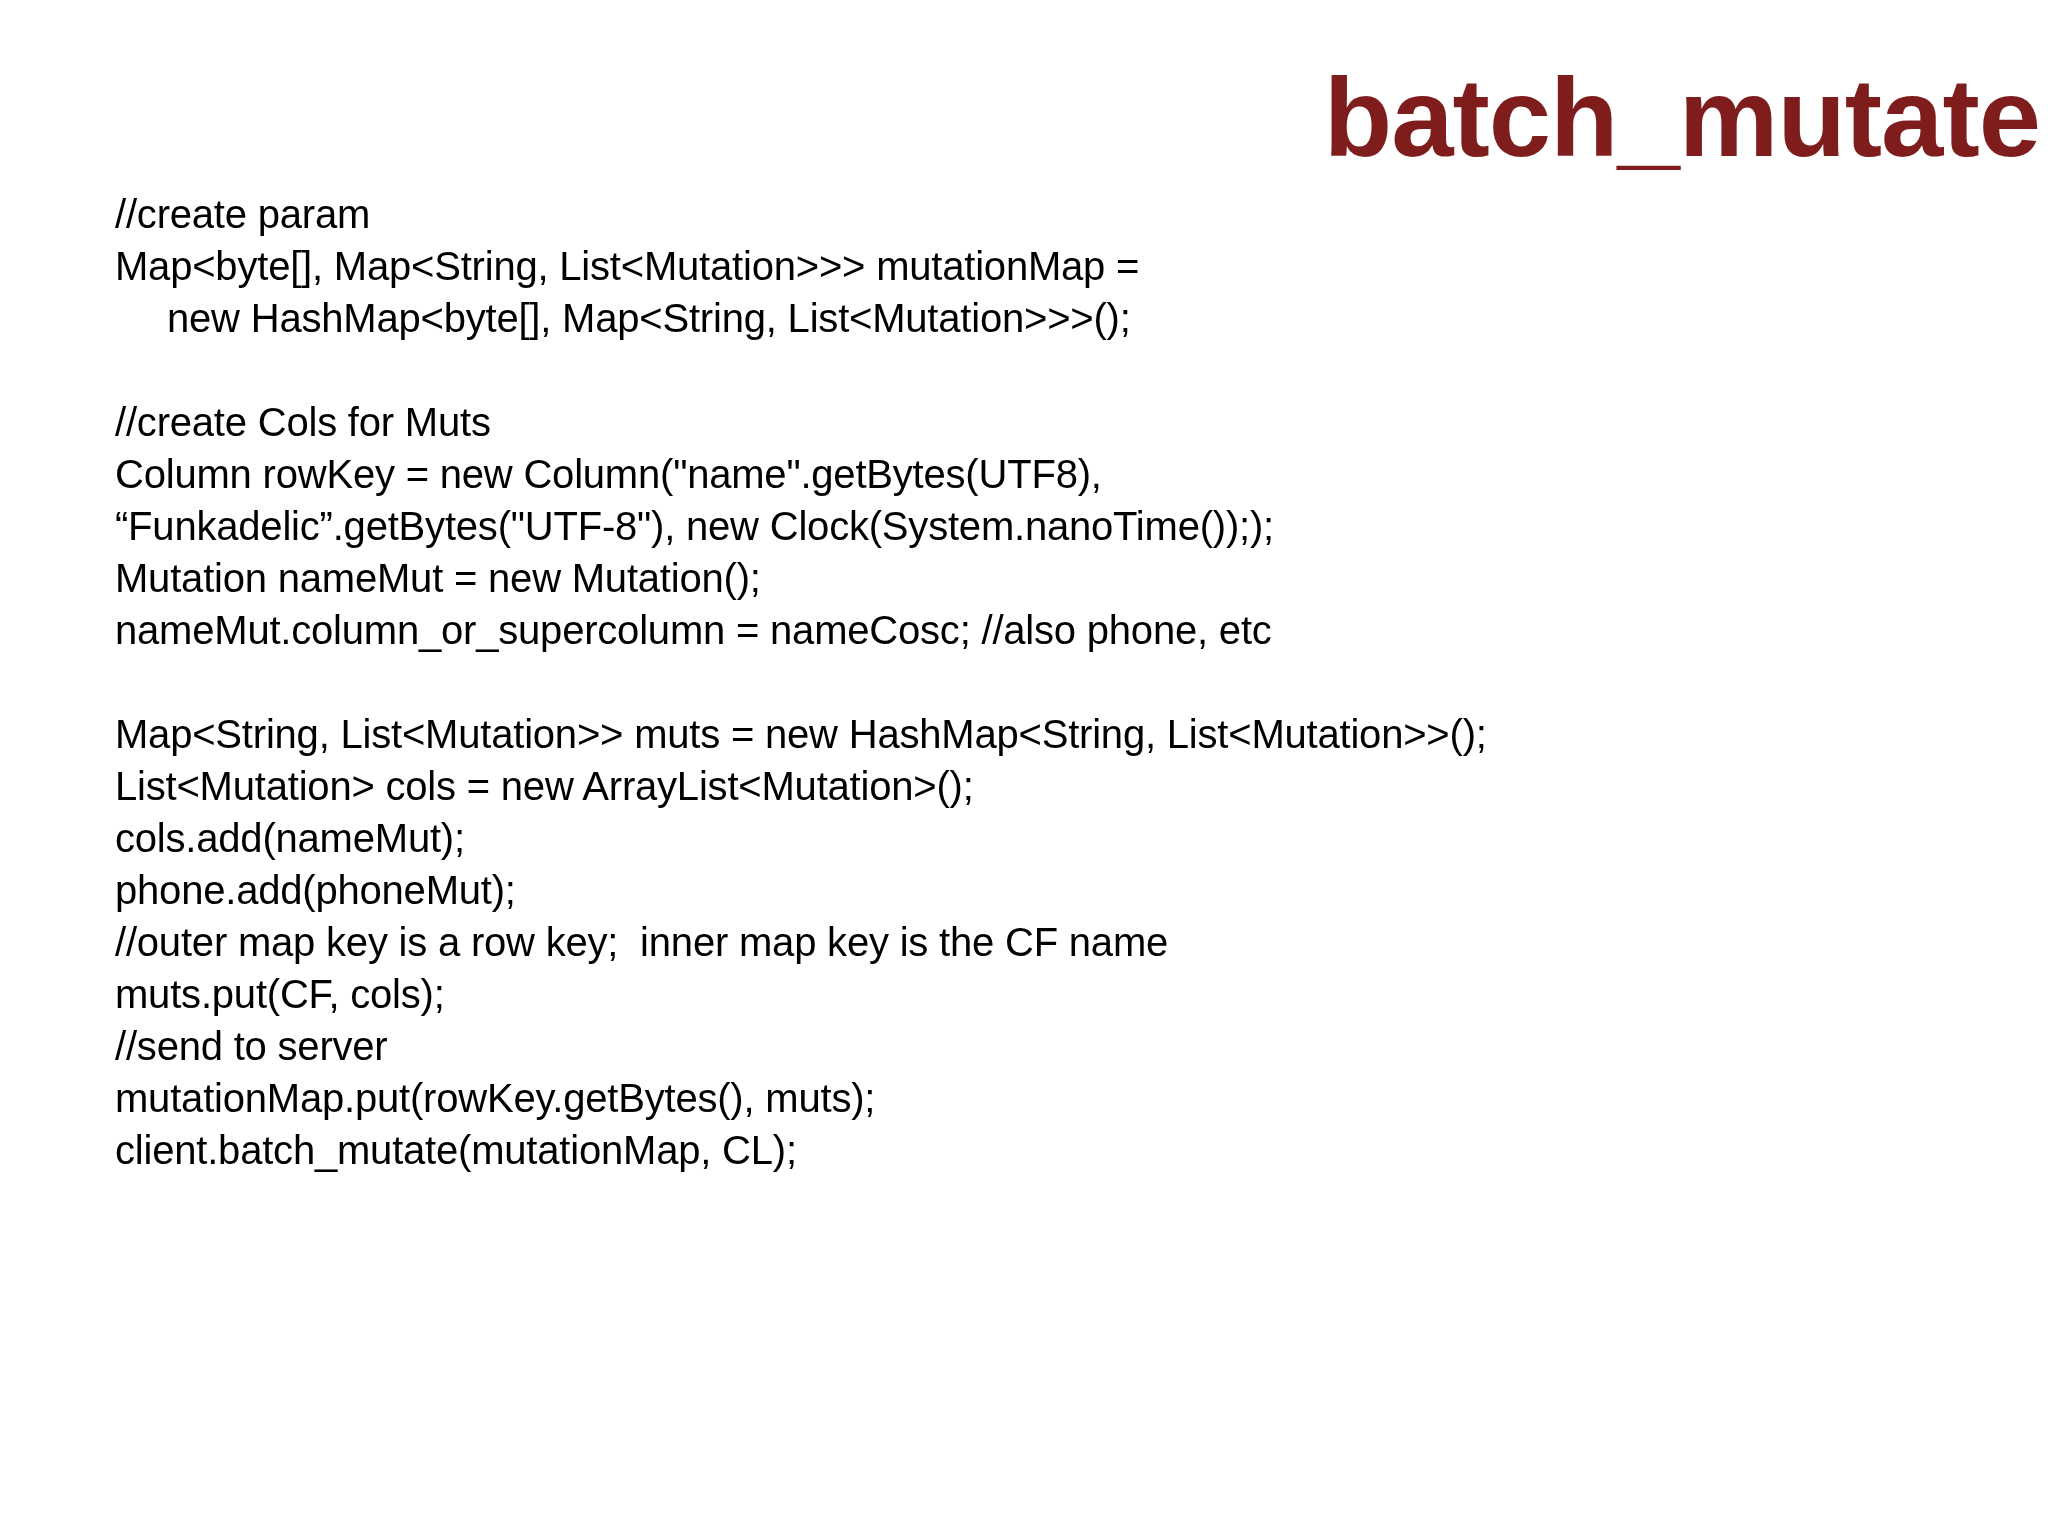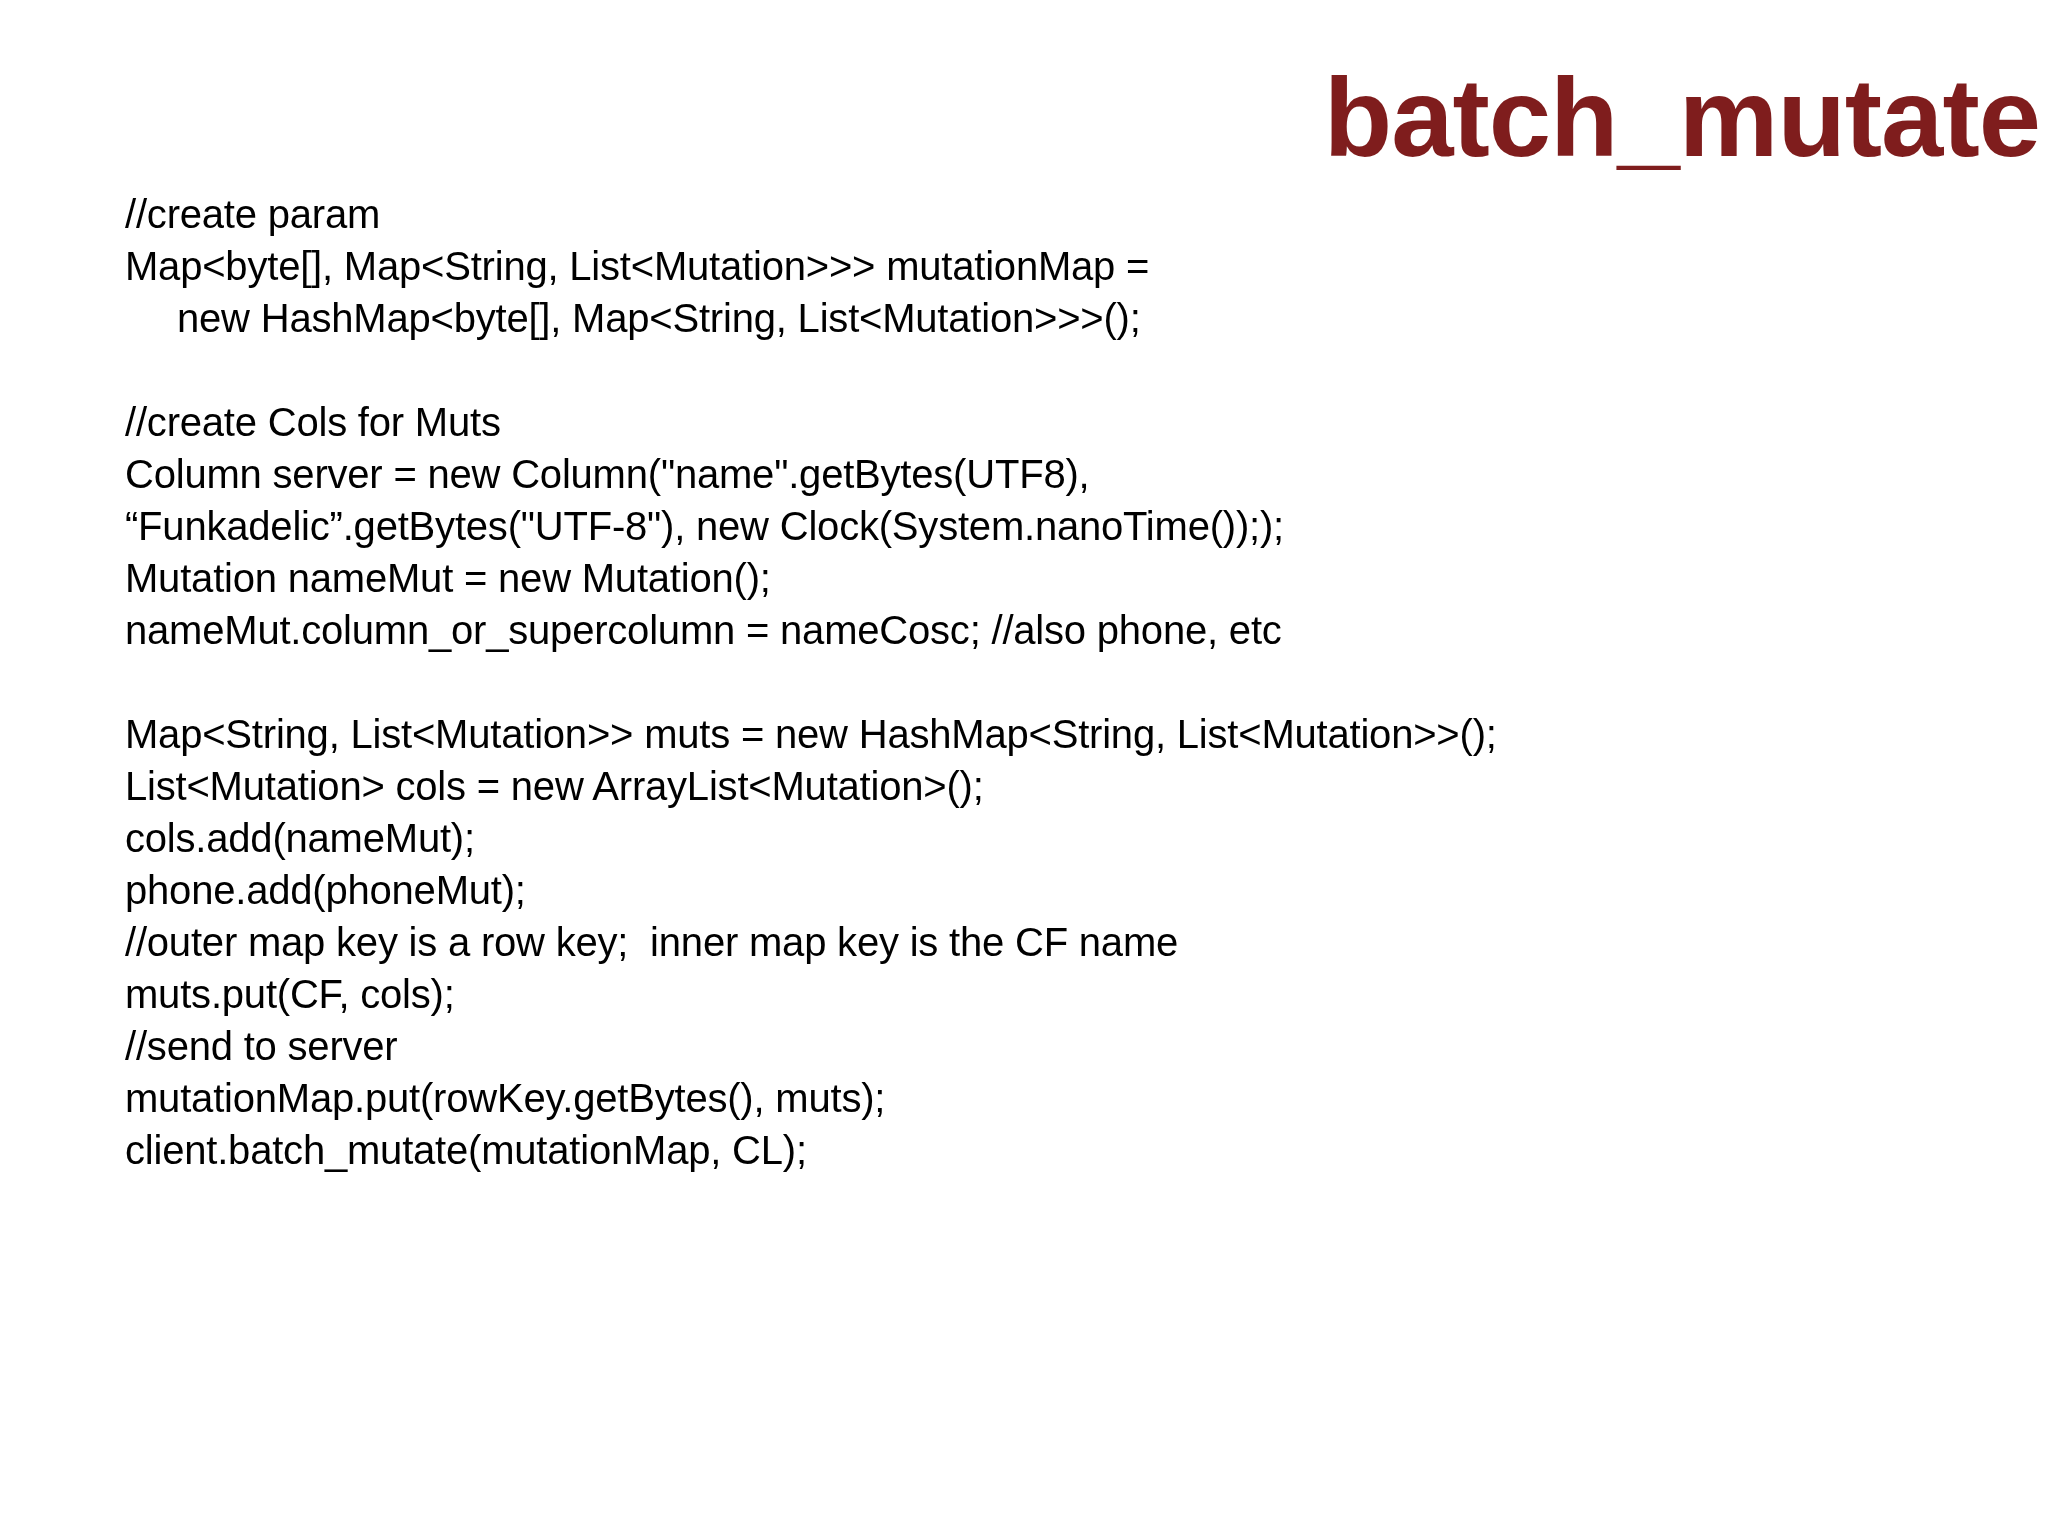--- a/index.html
+++ b/index.html
@@ -25,21 +25,21 @@
     font-family: "Liberation Sans", sans-serif;
     font-size: 112px;
     line-height: 1.08;
     font-weight: 700;
     letter-spacing: -1px;
     color: #7f1d1d;
     white-space: nowrap;
   }
   .code-body {
     position: absolute;
-    left: 125px;
+    left: 115px;
     top: 188px;
     width: 1830px;
   }
   .code-line {
     font-family: "Liberation Sans", sans-serif;
     font-size: 40px;
     line-height: 52px;
     height: 52px;
     font-weight: 400;
     color: #000000;
@@ -59,21 +59,21 @@
 <div class="slide">
 
   <div class="slide-title">batch_mutate</div>
 
   <div class="code-body">
       <div class="code-line">//create param</div>
       <div class="code-line">Map&lt;byte[], Map&lt;String, List&lt;Mutation&gt;&gt;&gt; mutationMap =</div>
       <div class="code-line indent-1">new HashMap&lt;byte[], Map&lt;String, List&lt;Mutation&gt;&gt;&gt;();</div>
       <div class="code-line blank">&nbsp;</div>
       <div class="code-line">//create Cols for Muts</div>
-      <div class="code-line">Column server = new Column("name".getBytes(UTF8),</div>
+      <div class="code-line">Column rowKey = new Column("name".getBytes(UTF8),</div>
       <div class="code-line">“Funkadelic”.getBytes("UTF-8"), new Clock(System.nanoTime()););</div>
       <div class="code-line">Mutation nameMut = new Mutation();</div>
       <div class="code-line">nameMut.column_or_supercolumn = nameCosc; //also phone, etc</div>
       <div class="code-line blank">&nbsp;</div>
       <div class="code-line">Map&lt;String, List&lt;Mutation&gt;&gt; muts = new HashMap&lt;String, List&lt;Mutation&gt;&gt;();</div>
       <div class="code-line">List&lt;Mutation&gt; cols = new ArrayList&lt;Mutation&gt;();</div>
       <div class="code-line">cols.add(nameMut);</div>
       <div class="code-line">phone.add(phoneMut);</div>
       <div class="code-line">//outer map key is a row key;  inner map key is the CF name</div>
       <div class="code-line">muts.put(CF, cols);</div>

